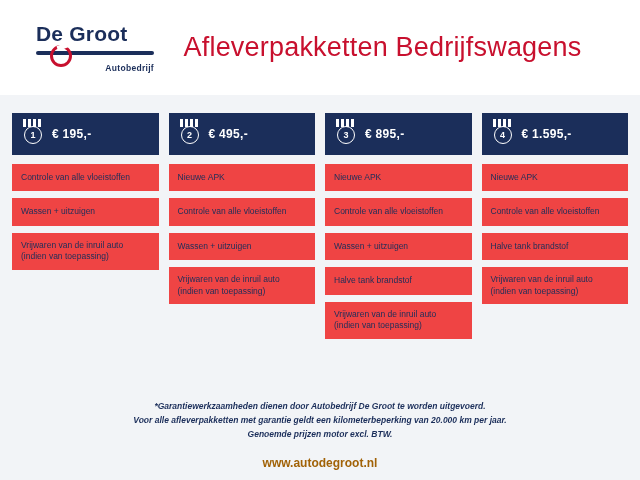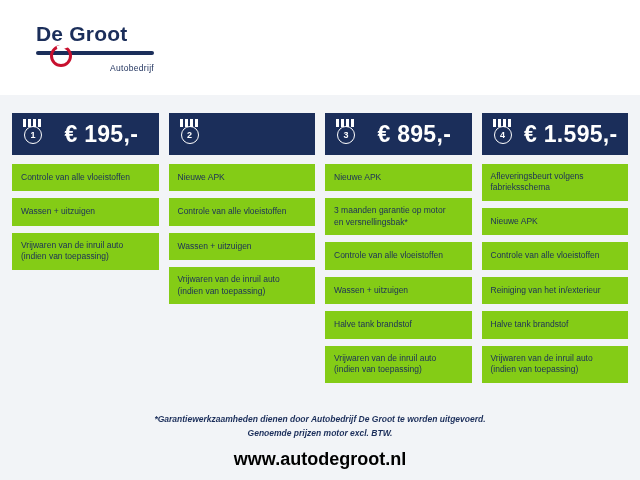--- a/index.html
+++ b/index.html
@@ -49,21 +49,21 @@
   }
   .logo-sub-row {
     display: flex;
     align-items: center;
     margin-top: 2px;
     width: 118px;
     justify-content: flex-end;
   }
   .logo-sub {
     font-size: 8.5px;
-    font-weight: normal;
+    font-weight: bold;
     color: #1b2e5a;
     letter-spacing: .3px;
   }
   .logo-swoosh {
     position: relative;
     width: 118px;
     height: 16px;
     margin-top: 1px;
   }
   .logo-swoosh .bar {
@@ -155,33 +155,33 @@
     border-radius: 50%;
     display: flex;
     align-items: center;
     justify-content: center;
     font-size: 9px;
     color: #ffffff;
     font-weight: bold;
     box-sizing: border-box;
   }
   .price {
-    font-size: 23px;
+    font-size: 12px;
     font-weight: bold;
     color: #ffffff;
     flex: 1;
-    text-align: center;
+    text-align: left;
     letter-spacing: .3px;
     white-space: nowrap;
   }
   .items {
     margin-top: 9px;
   }
   .item {
-    background: #84cc16;
+    background: #ef4444;
     color: #1b2e5a;
     font-size: 8.5px;
     padding: 8px 9px;
     margin-bottom: 7px;
     line-height: 1.35;
     min-height: 14px;
     box-sizing: border-box;
   }
   .item.tall {
     padding-top: 7px;
@@ -197,42 +197,43 @@
     color: #1b2e5a;
   }
   .footnote {
     font-size: 8.5px;
     font-style: italic;
     line-height: 1.65;
     font-weight: bold;
     color: #1b2e5a;
   }
   .website {
-    margin-top: 9px;
-    font-size: 18px;
-    font-weight: bold;
-    color: #000000;
+    margin-top: 15px;
+    font-size: 12px;
+    font-weight: bold;
+    color: #a16207;
   }
 </style>
 </head>
 <body>
 
 <div class="page">
 
   <div class="header">
     <div class="logo">
       <div class="logo-name">De Groot</div>
       <div class="logo-swoosh">
         <div class="bar"></div>
         <div class="ring"></div>
       </div>
       <div class="logo-sub-row">
         <div class="logo-sub">Autobedrijf</div>
       </div>
     </div>
+    <div class="title">Afleverpakketten Bedrijfswagens</div>
   </div>
 
   <div class="body-area">
     <div class="columns">
 
       <div class="col">
         <div class="price-header">
           <div class="badge">
             <div class="ribbon"></div>
             <div class="circle">1</div>
@@ -246,72 +247,69 @@
 (indien van toepassing)</div>
         </div>
       </div>
 
       <div class="col">
         <div class="price-header">
           <div class="badge">
             <div class="ribbon"></div>
             <div class="circle">2</div>
           </div>
+          <div class="price">€ 495,-</div>
         </div>
         <div class="items">
           <div class="item">Nieuwe APK</div>
           <div class="item">Controle van alle vloeistoffen</div>
           <div class="item">Wassen + uitzuigen</div>
           <div class="item tall" style="white-space:pre-line">Vrijwaren van de inruil auto
 (indien van toepassing)</div>
         </div>
       </div>
 
       <div class="col">
         <div class="price-header">
           <div class="badge">
             <div class="ribbon"></div>
             <div class="circle">3</div>
           </div>
           <div class="price">€ 895,-</div>
         </div>
         <div class="items">
           <div class="item">Nieuwe APK</div>
-          <div class="item tall" style="white-space:pre-line">3 maanden garantie op motor
-en versnellingsbak*</div>
           <div class="item">Controle van alle vloeistoffen</div>
           <div class="item">Wassen + uitzuigen</div>
           <div class="item">Halve tank brandstof</div>
           <div class="item tall" style="white-space:pre-line">Vrijwaren van de inruil auto
 (indien van toepassing)</div>
         </div>
       </div>
 
       <div class="col">
         <div class="price-header">
           <div class="badge">
             <div class="ribbon"></div>
             <div class="circle">4</div>
           </div>
           <div class="price">€ 1.595,-</div>
         </div>
         <div class="items">
-          <div class="item tall" style="white-space:pre-line">Afleveringsbeurt volgens
-fabrieksschema</div>
           <div class="item">Nieuwe APK</div>
           <div class="item">Controle van alle vloeistoffen</div>
-          <div class="item">Reiniging van het in/exterieur</div>
           <div class="item">Halve tank brandstof</div>
           <div class="item tall" style="white-space:pre-line">Vrijwaren van de inruil auto
 (indien van toepassing)</div>
         </div>
       </div>
 
     </div>
 
     <div class="footer">
       <div class="footnote">*Garantiewerkzaamheden dienen door Autobedrijf De Groot te worden uitgevoerd.</div>
+      <div class="footnote">Voor alle afleverpakketten met garantie geldt een kilometerbeperking van 20.000 km per jaar.</div>
       <div class="footnote">Genoemde prijzen motor excl. BTW.</div>
       <div class="website">www.autodegroot.nl</div>
     </div>
   </div>
 
 </div>
 
 </body></html>

